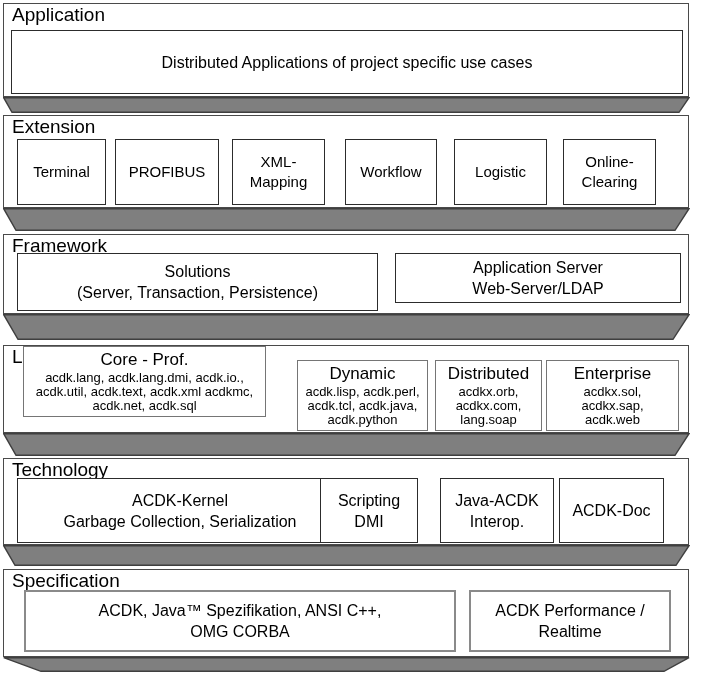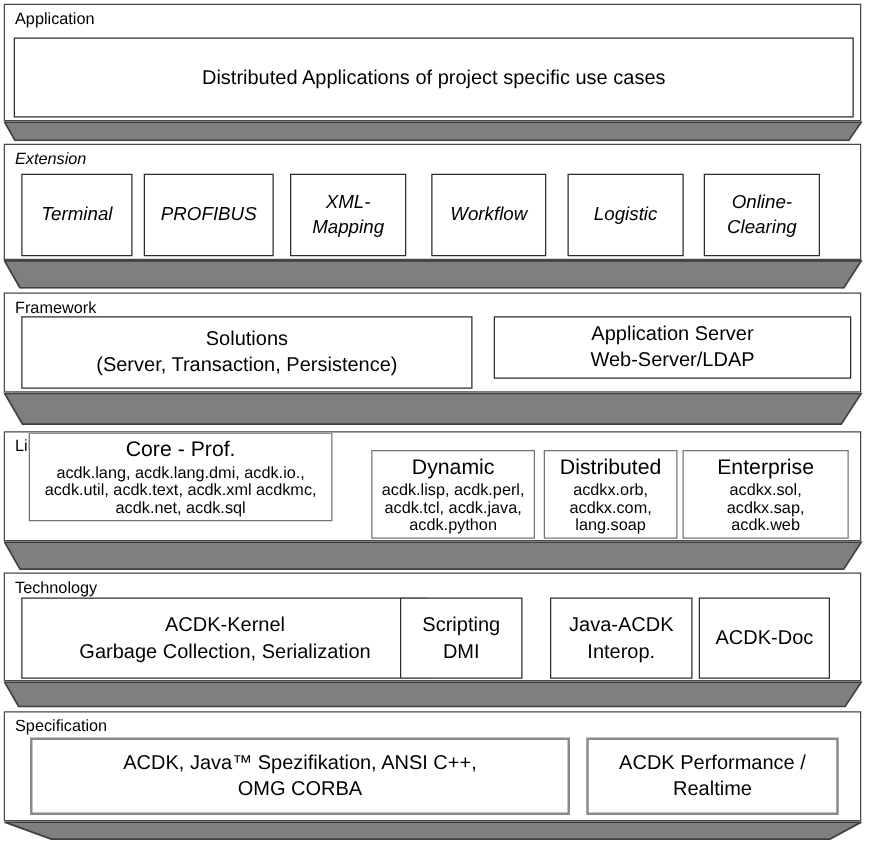--- a/index.html
+++ b/index.html
@@ -6,21 +6,21 @@
   #stage {
     position:relative; width:704px; height:681px; background:#ffffff;
     font-family:"Liberation Sans", sans-serif; color:#000;
     overflow:hidden;
   }
   .band {
     position:absolute; left:3px; width:686px; box-sizing:border-box;
     background:#ffffff; border:1.5px solid #4a4a4a;
   }
   .band-label {
-    position:absolute; top:3px; left:8px; font-size:13px; line-height:15px;
+    position:absolute; top:3px; left:8px; font-size:19px; line-height:15px;
     white-space:nowrap;
   }
   .bx {
     position:absolute; box-sizing:border-box; background:#ffffff;
     border:1.4px solid #2c2c2c;
     display:flex; flex-direction:column; align-items:center; justify-content:center;
     text-align:center; white-space:pre-line;
     font-size:16px; line-height:21px;
   }
   .bx.ext { font-size:15px; line-height:20px; }
@@ -37,21 +37,21 @@
 <div id="stage">
 
   <div class="band" style="top:3px; height:94px;">
     <div class="band-label">Application</div>
     <div class="bx" style="left:7px; top:26px; width:672px; height:64px;">Distributed Applications of project specific use cases</div>
   </div>
   <svg class="shadow" style="top:97px;" width="687" height="16" viewBox="0 0 687 16" preserveAspectRatio="none">
     <polygon points="0.7,0.7 686,0.7 676,15.3 9,15.3" fill="#7f7f7f"></polygon>
   </svg>
 
-  <div class="band" style="top:115px; height:93px;font-style:italic;">
+  <div class="band" style="top:115px; height:93px;">
     <div class="band-label">Extension</div>
     <div class="bx ext" style="left:13px;  top:23px; width:89px;  height:66px;">Terminal</div>
     <div class="bx ext" style="left:111px; top:23px; width:104px; height:66px;">PROFIBUS</div>
     <div class="bx ext" style="left:228px; top:23px; width:93px;  height:66px;">XML-
 Mapping</div>
     <div class="bx ext" style="left:341px; top:23px; width:92px;  height:66px;">Workflow</div>
     <div class="bx ext" style="left:559px; top:23px; width:93px;  height:66px;">Online-
 Clearing</div>
     <div class="bx ext" style="left:450px; top:23px; width:93px;  height:66px;">Logistic</div>
   </div>

